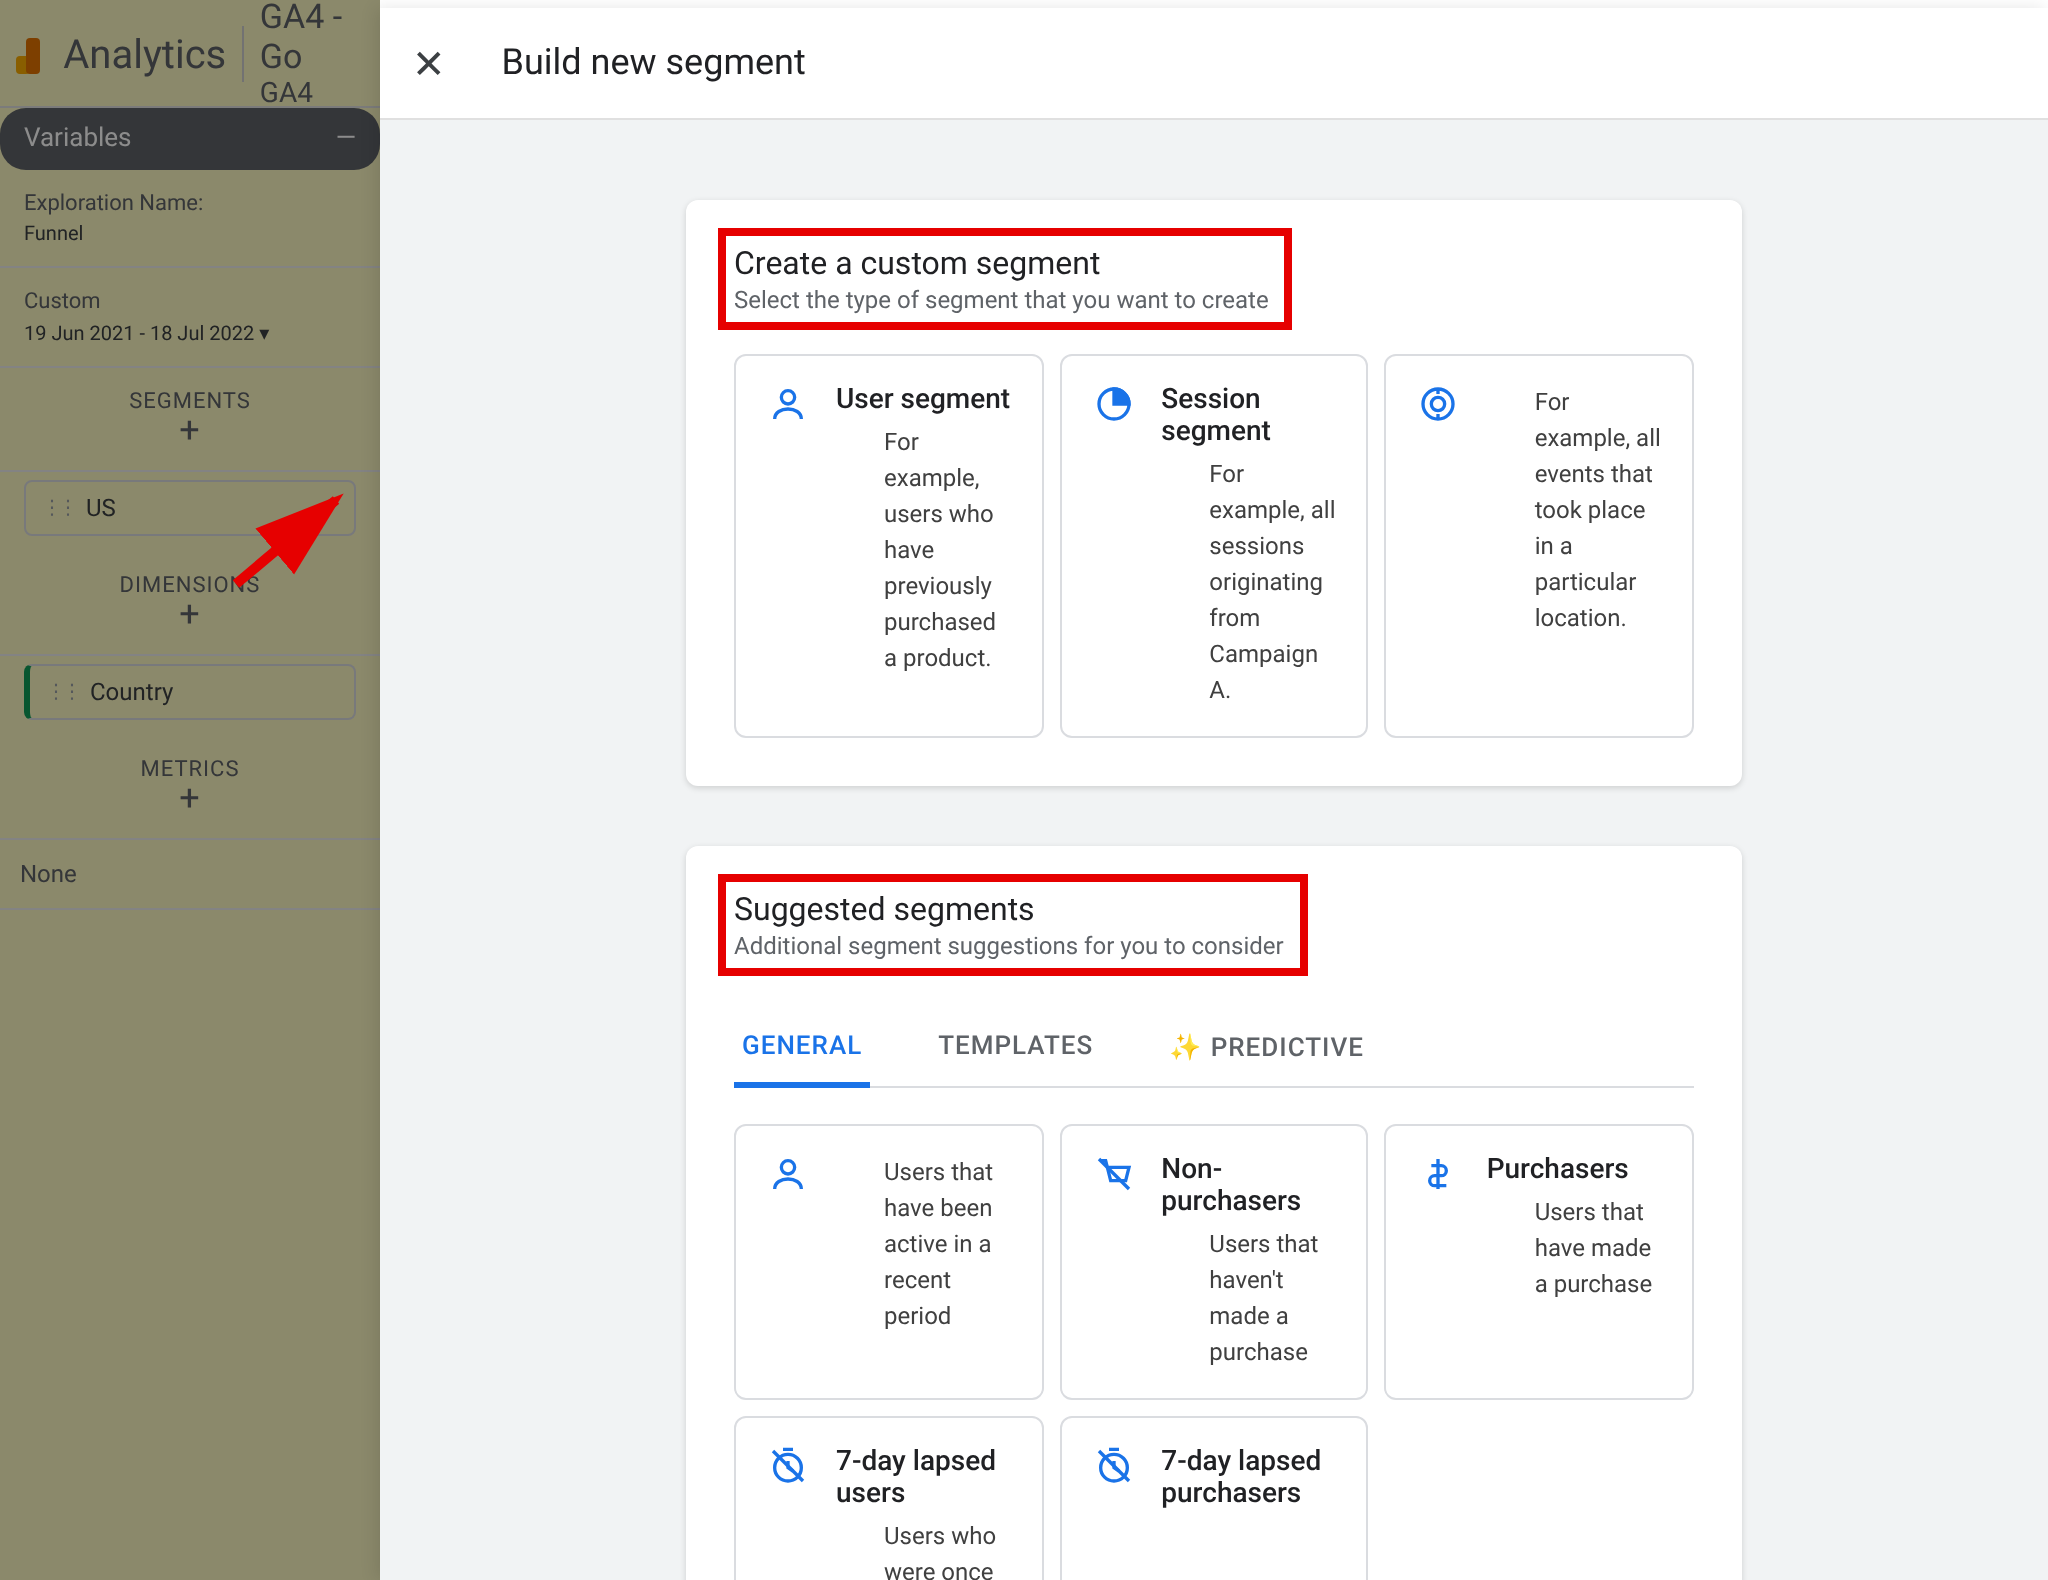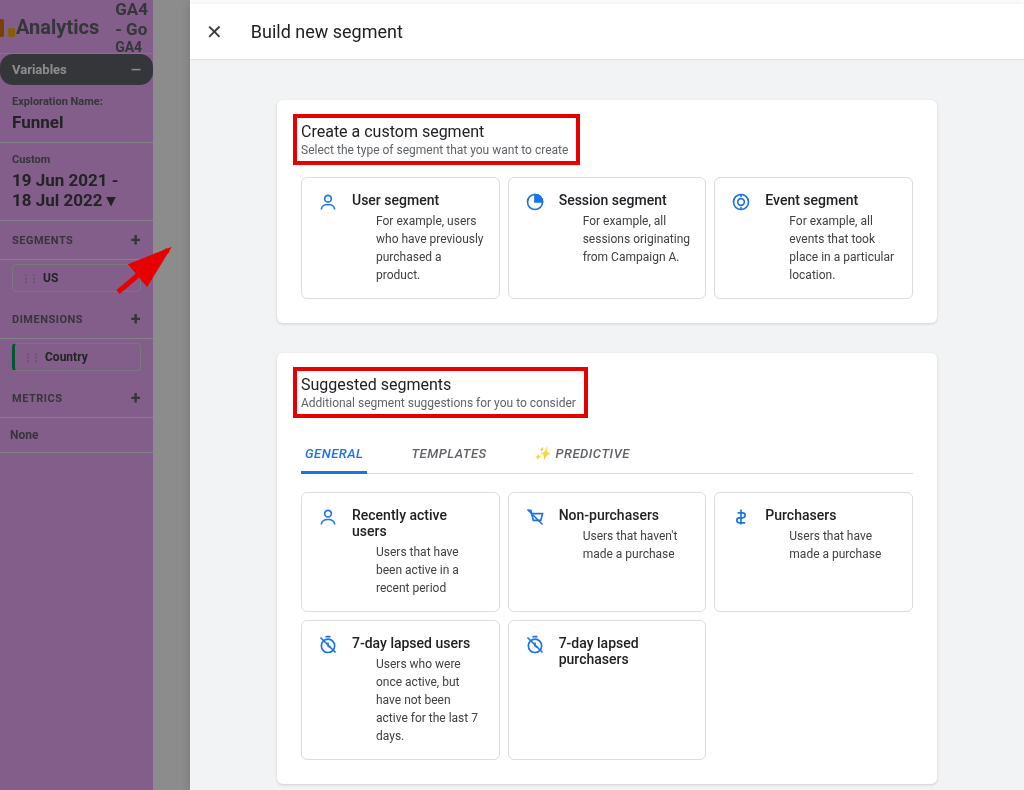--- a/index.html
+++ b/index.html
@@ -1,22 +1,21 @@
 <!DOCTYPE html>
 <html><head>
 <meta charset="utf-8">
 <style>
   * { box-sizing: border-box; margin: 0; padding: 0; }
   body { font-family: 'Google Sans', Roboto, Arial, sans-serif; width: 1024px; height: 790px; overflow: hidden; position: relative; background: #fff; }
   
   
   .sidebar {
-    position: absolute; left: 0; top: 0; width: 153px; height: 100%;
-    background: #f0abfc;
-    font-weight: bold;
+    position: absolute; left: 0; top: 0; width: 190px; height: 100%;
+    background: #fef9c3;
   }
   .overlay-dim {
     position: absolute; left: 0; top: 0; width: 190px; height: 100%;
     background: rgba(0,0,0,0.45); z-index: 5; pointer-events: none;
   }
   .top-brand {
     display: flex; align-items: center; height: 54px; padding: 0 8px;
     border-bottom: 1px solid #e0e0e0;
   }
   .ga-logo {
@@ -31,25 +30,26 @@
   .brand-divider { width: 1px; height: 28px; background: #d0d0d0; margin: 0 8px; }
   .property-small { font-size: 17px; color: #5f6368; }
   .property-big { font-size: 14px; color: #5f6368; }
   
   .var-header {
     background: #5f6368; color: #fff; font-size: 13px; padding: 8px 12px;
     display: flex; justify-content: space-between; align-items: center; border-radius: 13px;
   }
   .section-block { padding: 10px 12px; border-bottom: 1px solid #eee; }
   .field-label { font-size: 11px; color: #5f6368; margin-bottom: 4px; }
-  .field-value { font-size: 17px; color: #3c4043; }
+  .field-value { font-size: 10px; color: #3c4043; }
   .section-row {
     display: flex; justify-content: space-between; align-items: center;
     padding: 10px 12px; border-bottom: 1px solid #eee; font-size: 11px; color: #5f6368;
     letter-spacing: 0.5px;
+    flex-direction: column;
   }
   .plus-icon { font-size: 18px; color: #5f6368; line-height: 1; }
   .chip {
     border: 1px solid #dadce0; border-radius: 4px; padding: 6px 8px;
     font-size: 12px; color: #3c4043; display: flex; align-items: center; gap: 6px;
     margin: 4px 12px 8px;
   }
   .chip::before { content: '⋮⋮'; font-size: 10px; color: #9aa0a6; letter-spacing: -2px; }
   .chip-country { border-left: 3px solid #0f9d58; }
   .none-text { text-align: left; font-size: 12px; color: #5f6368; padding: 10px; border-bottom: 1px solid #eee; }
@@ -63,39 +63,39 @@
   .modal-header {
     height: 56px; display: flex; align-items: center; padding: 0 16px;
     border-bottom: 1px solid #e0e0e0;
   }
   .close-x { font-size: 20px; color: #3c4043; cursor: pointer; margin-right: 28px; }
   .modal-title { font-size: 18px; color: #202124; font-weight: 400; }
   
   .modal-body { flex: 1; overflow-y: auto; background: #f1f3f4; padding: 40px 0 20px; }
   .panel {
     background: #fff; border-radius: 6px; box-shadow: 0 1px 3px rgba(0,0,0,0.15);
-    width: 660px; margin: 0 auto 30px; padding: 18px 24px 24px;
+    width: 528px; margin: 0 auto 30px; padding: 18px 24px 24px;
   }
   .highlight-box { border: 4px solid #e60000; display: inline-block; padding: 4px 8px 4px 4px; margin: -4px -8px 12px -8px; }
   .panel-title { font-size: 16px; color: #202124; margin-bottom: 2px; }
   .panel-sub { font-size: 12px; color: #5f6368; }
   
   .card-grid { display: grid; grid-template-columns: 1fr 1fr 1fr; gap: 8px; }
   .card {
     border: 1px solid #dadce0; border-radius: 6px; padding: 14px 14px 14px 50px;
     position: relative; cursor: pointer;
   }
   .card-icon {
     position: absolute; left: 16px; top: 14px; width: 20px; height: 20px;
     color: #1a73e8;
   }
   .card-title { font-size: 14px; color: #202124; font-weight: 500; margin-bottom: 4px; }
   .card-desc { font-size: 12px; color: #404040; line-height: 1.5; margin-left: 24px; }
   
-  .tabs { display: flex; gap: 40px; border-bottom: 1px solid #dadce0; margin: 6px 0 18px; font-style: italic; }
+  .tabs { display: flex; gap: 30px; border-bottom: 1px solid #dadce0; margin: 6px 0 18px; }
   .tab { font-size: 13px; font-weight: 500; color: #5f6368; padding: 10px 4px; cursor: pointer; letter-spacing: 0.5px; }
   .tab.active { color: #1a73e8; border-bottom: 3px solid #1a73e8; margin-bottom: -1px; }
   .tab-icon { margin-right: 4px; }
   
   
   .arrow-anno {
     position: absolute; left: 108px; top: 242px; z-index: 20; pointer-events: none;
   }
   
   svg.icon { width: 20px; height: 20px; }
@@ -184,21 +184,20 @@
             </svg>
           <div class="card-title">Session segment</div>
           <div class="card-desc">For example, all sessions originating from Campaign A.</div>
         </div>
         <div class="card">
           <svg class="card-icon icon" viewBox="0 0 24 24" fill="none" stroke="#1a73e8" stroke-width="2">
               <circle cx="12" cy="12" r="9"></circle>
               <circle cx="12" cy="12" r="4"></circle>
               <path d="M12 3v3M12 18v3"></path>
             </svg>
-          <div class="card-title">Event segment</div>
           <div class="card-desc">For example, all events that took place in a particular location.</div>
         </div>
       </div>
     </div>
 
     <div class="panel">
       <div class="highlight-box">
         <div class="panel-title">Suggested segments</div>
         <div class="panel-sub">Additional segment suggestions for you to consider</div>
       </div>
@@ -206,21 +205,20 @@
         <div class="tab active">GENERAL</div>
         <div class="tab">TEMPLATES</div>
         <div class="tab"><span class="tab-icon">✨</span><span>PREDICTIVE</span></div>
       </div>
       <div class="card-grid">
         <div class="card">
           <svg class="card-icon icon" viewBox="0 0 24 24" fill="none" stroke="#1a73e8" stroke-width="2">
               <circle cx="12" cy="8" r="4"></circle>
               <path d="M4 21c0-4 4-6 8-6s8 2 8 6"></path>
             </svg>
-          <div class="card-title">Recently active users</div>
           <div class="card-desc">Users that have been active in a recent period</div>
         </div>
         <div class="card">
           <svg class="card-icon icon" viewBox="0 0 24 24" fill="none" stroke="#1a73e8" stroke-width="2">
               <path d="M4 4h3l3 12h9l2-8H8"></path>
               <line x1="3" y1="3" x2="21" y2="21"></line>
             </svg>
           <div class="card-title">Non-purchasers</div>
           <div class="card-desc">Users that haven't made a purchase</div>
         </div>

